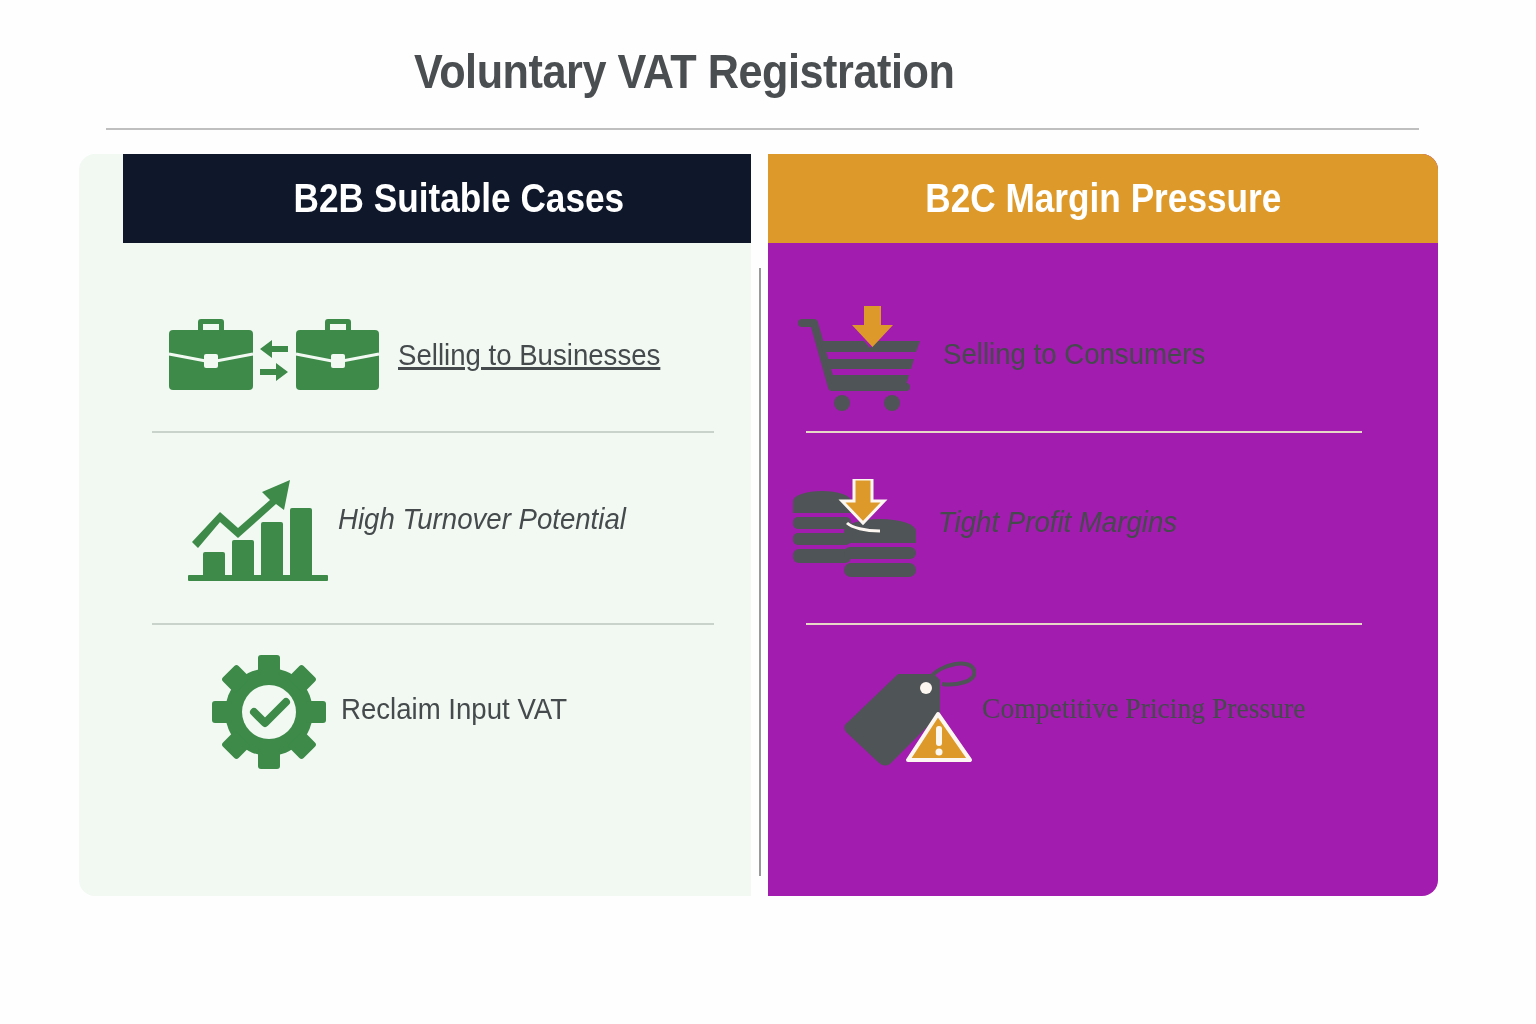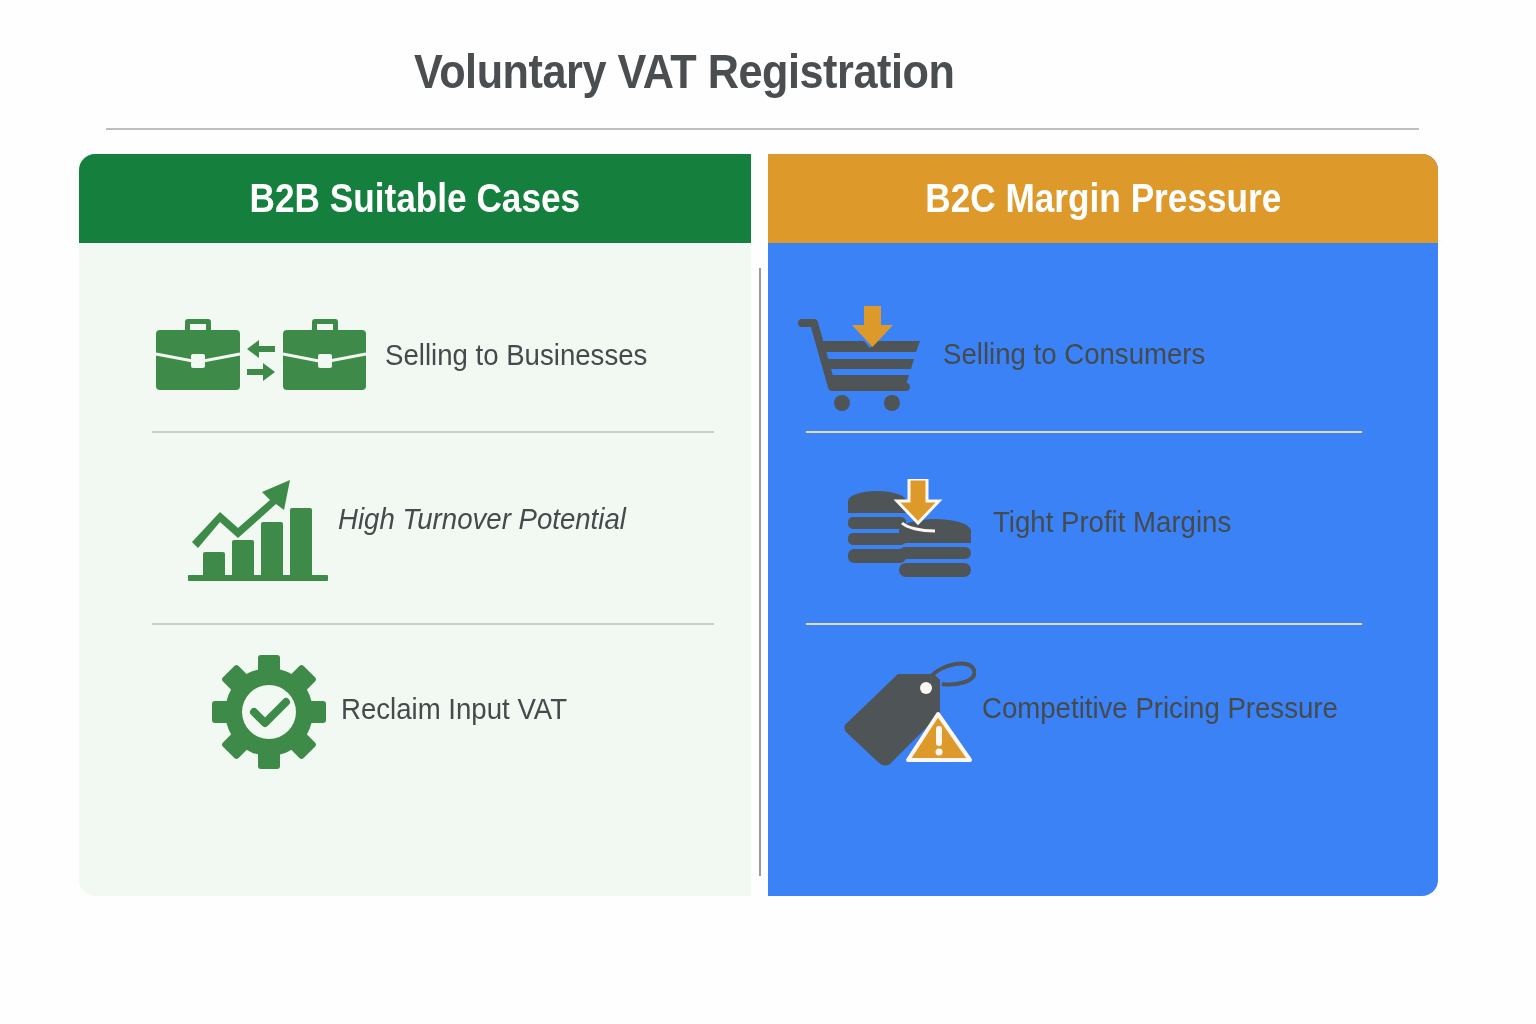--- a/index.html
+++ b/index.html
@@ -16,28 +16,28 @@
     position: absolute; left: 106px; top: 128px; width: 1313px; height: 2px;
     background: #bfbfbf;
   }
 
   .panel {
     position: absolute; top: 154px; height: 742px;
     border-radius: 16px 16px 16px 16px;
     overflow: hidden;
   }
   .panel.left  { left: 79px;  width: 672px; background: #f1f9f2; border-radius: 16px 0 0 16px; }
-  .panel.right { left: 768px; width: 670px; background: #3b82f6; border-radius: 0 16px 16px 0; }
+  .panel.right { left: 768px; width: 670px; background: #a21caf; border-radius: 0 16px 16px 0; }
 
   .panel-header {
     position: absolute; left: 0; top: 0; width: 100%; height: 89px;
     display: flex; align-items: center; justify-content: center;
     color: #ffffff; font-weight: 700; font-size: 40px;
   }
-  .panel.left  .panel-header { background: #15803d; }
+  .panel.left  .panel-header { background: #0f172a; margin-left: 44px; }
   .panel.right .panel-header { background: #dd9a2a; }
   .panel-header span { display: inline-block; transform: scaleX(0.88); white-space: nowrap; }
 
   .divider-v {
     position: absolute; left: 759px; top: 268px; width: 2px; height: 608px;
     background: #9a9a9a;
   }
 
   .row {
     position: absolute; display: flex; align-items: center;
@@ -67,21 +67,21 @@
 </div>
 
 <div class="panel right">
   <div class="panel-header">
     <span>B2C Margin Pressure</span>
   </div>
 </div>
 
 <div class="divider-v"></div>
 
-<div class="row" style="left:155px; top:318px;">
+<div class="row" style="left:168px; top:318px;text-decoration:underline;">
   <svg class="icon" width="212" height="74" viewBox="0 0 212 74">
     <g fill="#3d8a49">
 
       <path d="M30 12 V4 a3 3 0 0 1 3-3 h20 a3 3 0 0 1 3 3 V12 h-5 V6 H35 V12 Z"></path>
       <rect x="1" y="12" width="84" height="60" rx="4"></rect>
 
       <path d="M157 12 V4 a3 3 0 0 1 3-3 h20 a3 3 0 0 1 3 3 V12 h-5 V6 H162 V12 Z"></path>
       <rect x="128" y="12" width="83" height="60" rx="4"></rect>
 
       <path d="M92 31 L104 22 V28 H120 V34 H104 V40 Z"></path>
@@ -145,21 +145,21 @@
       <path d="M31 70 H111 L108 80 H34 Z"></path>
       <circle cx="44" cy="98" r="8"></circle>
       <circle cx="94" cy="98" r="8"></circle>
     </g>
     <path d="M66 1 H83 V20 H95 L74.5 42 L54 20 H66 Z" fill="#dd9a2a"></path>
   </svg>
   <span class="label" style="margin-left:19px; margin-top:-10px;">Selling to Consumers</span>
 </div>
 <div class="sep orange" style="left:806px; top:431px; width:556px;"></div>
 
-<div class="row" style="left:847px; top:479px;">
+<div class="row" style="left:792px; top:479px;font-style:italic;">
   <svg class="icon" width="126" height="102" viewBox="0 0 126 102">
     <g fill="#4f5456">
 
       <ellipse cx="30" cy="22" rx="29" ry="10"></ellipse>
       <rect x="1" y="22" width="58" height="12"></rect>
       <rect x="1" y="38" width="58" height="12" rx="5"></rect>
       <rect x="1" y="54" width="58" height="12" rx="5"></rect>
       <rect x="1" y="70" width="58" height="14" rx="6"></rect>
 
       <ellipse cx="88" cy="52" rx="36" ry="12"></ellipse>
@@ -169,21 +169,21 @@
     </g>
     <g stroke="#fdf7f1" stroke-width="3" fill="none">
       <path d="M55 44 a36 12 0 0 0 33 8"></path>
     </g>
     <path d="M62 0 H80 V22 H92 L71 44 L50 22 H62 Z" fill="#dd9a2a" stroke="#fdf7f1" stroke-width="3"></path>
   </svg>
   <span class="label" style="margin-left:20px; margin-top:-16px;">Tight Profit Margins</span>
 </div>
 <div class="sep orange" style="left:806px; top:623px; width:556px;"></div>
 
-<div class="row" style="left:842px; top:660px;">
+<div class="row" style="left:842px; top:660px;font-family:Liberation Serif, serif;">
   <svg class="icon" width="134" height="108" viewBox="0 0 134 108">
     <path d="M88 18 C98 4, 128 -2, 132 10 C136 22, 112 26, 100 24" stroke="#4f5456" stroke-width="4" fill="none"></path>
     <path d="M6 62 L56 14 L92 14 L98 20 L98 54 L48 104 Q42 108 36 102 L4 72 Q0 66 6 62 Z" fill="#4f5456"></path>
     <circle cx="84" cy="28" r="6" fill="#fdf7f1"></circle>
     <path d="M96 54 L128 100 H66 Z" fill="#dd9a2a" stroke="#fdf7f1" stroke-width="4" stroke-linejoin="round"></path>
     <rect x="94" y="66" width="6" height="20" rx="3" fill="#fdf7f1"></rect>
     <circle cx="97" cy="92" r="3.5" fill="#fdf7f1"></circle>
   </svg>
   <span class="label" style="margin-left:6px; margin-top:-12px;">Competitive Pricing Pressure</span>
 </div>

